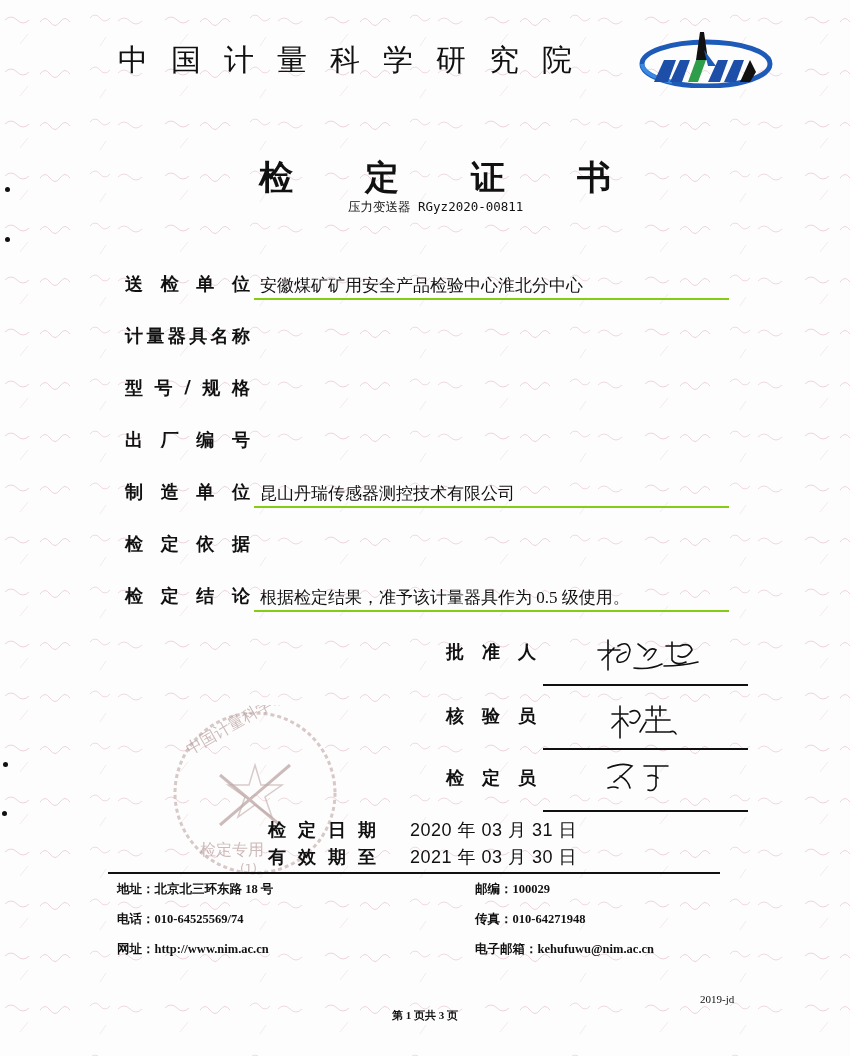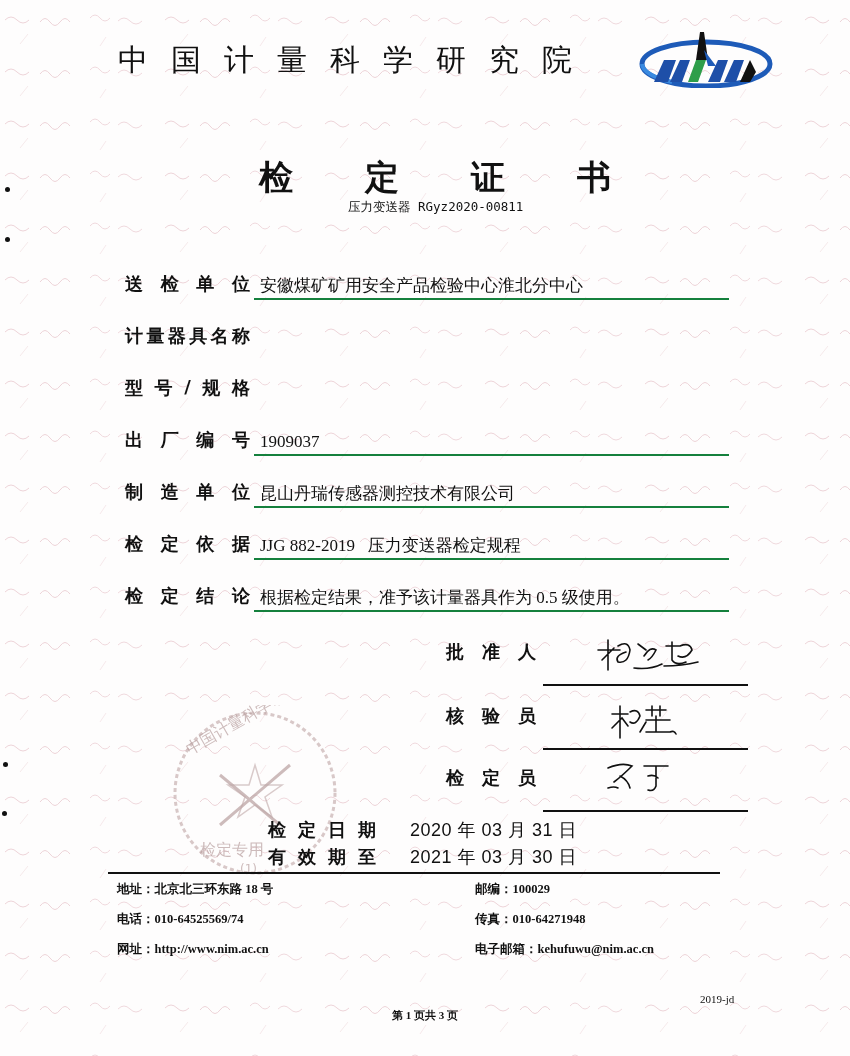--- a/index.html
+++ b/index.html
@@ -26,21 +26,21 @@
   .cert-no { left: 348px; top: 199px; font-size: 12.5px; font-family: "DejaVu Sans Mono", monospace; }
 
   .row { position: absolute; left: 125px; width: 604px; height: 30px; }
   .row .label {
     position: absolute; left: 0; bottom: 4px; width: 125px;
     font-size: 18px; font-weight: bold; display: flex; justify-content: space-between;
   }
   .row .label span { display: inline-block; }
   .row .value {
     position: absolute; left: 129px; right: 0; bottom: 0; height: 28px;
-    border-bottom: 2px solid #15803d;
+    border-bottom: 2px solid #84cc16;
     font-size: 17px; font-family: "Liberation Serif", serif; line-height: 28px;
     padding-left: 6px; box-sizing: border-box; white-space: nowrap;
   }
 
   .sig-row { position: absolute; left: 446px; width: 302px; height: 50px; }
   .sig-row .label {
     position: absolute; left: 0; top: 4px; width: 90px;
     font-size: 18px; font-weight: bold; display: flex; justify-content: space-between;
   }
   .sig-row .line { position: absolute; left: 97px; right: 0; bottom: 0; border-bottom: 2px solid #111; }
@@ -127,39 +127,37 @@
       <span>格</span>
     </div>
 </div>
 <div class="row" style="top:426px;">
   <div class="label">
       <span>出</span>
       <span>厂</span>
       <span>编</span>
       <span>号</span>
     </div>
-  <div class="value">1909037</div>
 </div>
 <div class="row" style="top:478px;">
   <div class="label">
       <span>制</span>
       <span>造</span>
       <span>单</span>
       <span>位</span>
     </div>
   <div class="value">昆山丹瑞传感器测控技术有限公司</div>
 </div>
 <div class="row" style="top:530px;">
   <div class="label">
       <span>检</span>
       <span>定</span>
       <span>依</span>
       <span>据</span>
     </div>
-  <div class="value" style="white-space:pre;">JJG 882-2019   压力变送器检定规程</div>
 </div>
 <div class="row" style="top:582px;">
   <div class="label">
       <span>检</span>
       <span>定</span>
       <span>结</span>
       <span>论</span>
     </div>
   <div class="value">根据检定结果，准予该计量器具作为 0.5 级使用。</div>
 </div>

